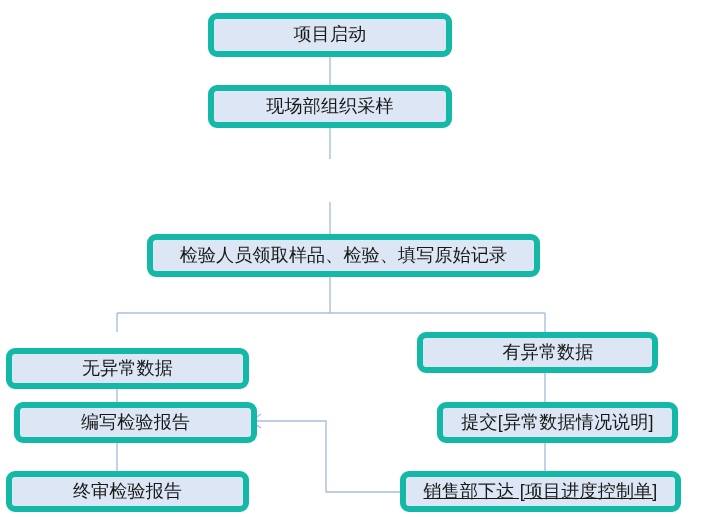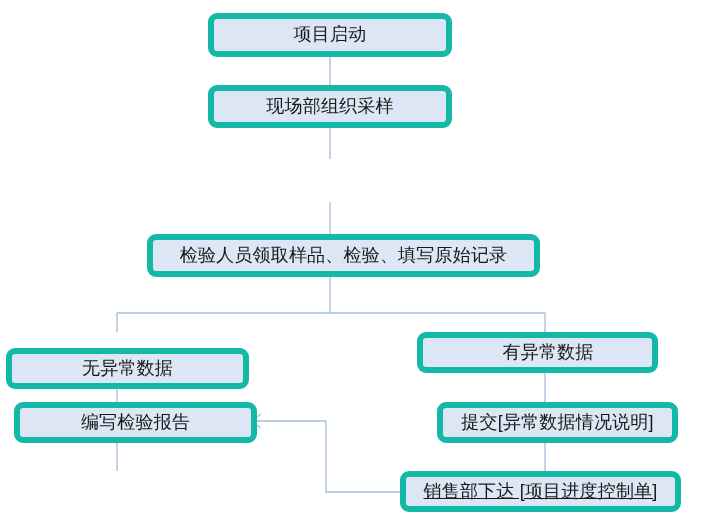--- a/index.html
+++ b/index.html
@@ -105,18 +105,21 @@
   </div>
 
   <div class="node" style="left:6px; top:402px; width:243px; height:41px;margin-left:8px;">
     <span class="node-label">编写检验报告</span>
   </div>
 
   <div class="node" style="left:417px; top:402px; width:241px; height:41px;margin-left:20px;">
     <span class="node-label">提交[异常数据情况说明]</span>
   </div>
 
+  <div class="node" style="left:6px; top:471px; width:243px; height:41px;">
+    <span class="node-label">终审检验报告</span>
+  </div>
 
   <div class="node" style="left:400px; top:471px; width:281px; height:41px;text-decoration:underline;">
     <span class="node-label">销售部下达 [项目进度控制单]</span>
   </div>
 
 </div>
 
 </body></html>

